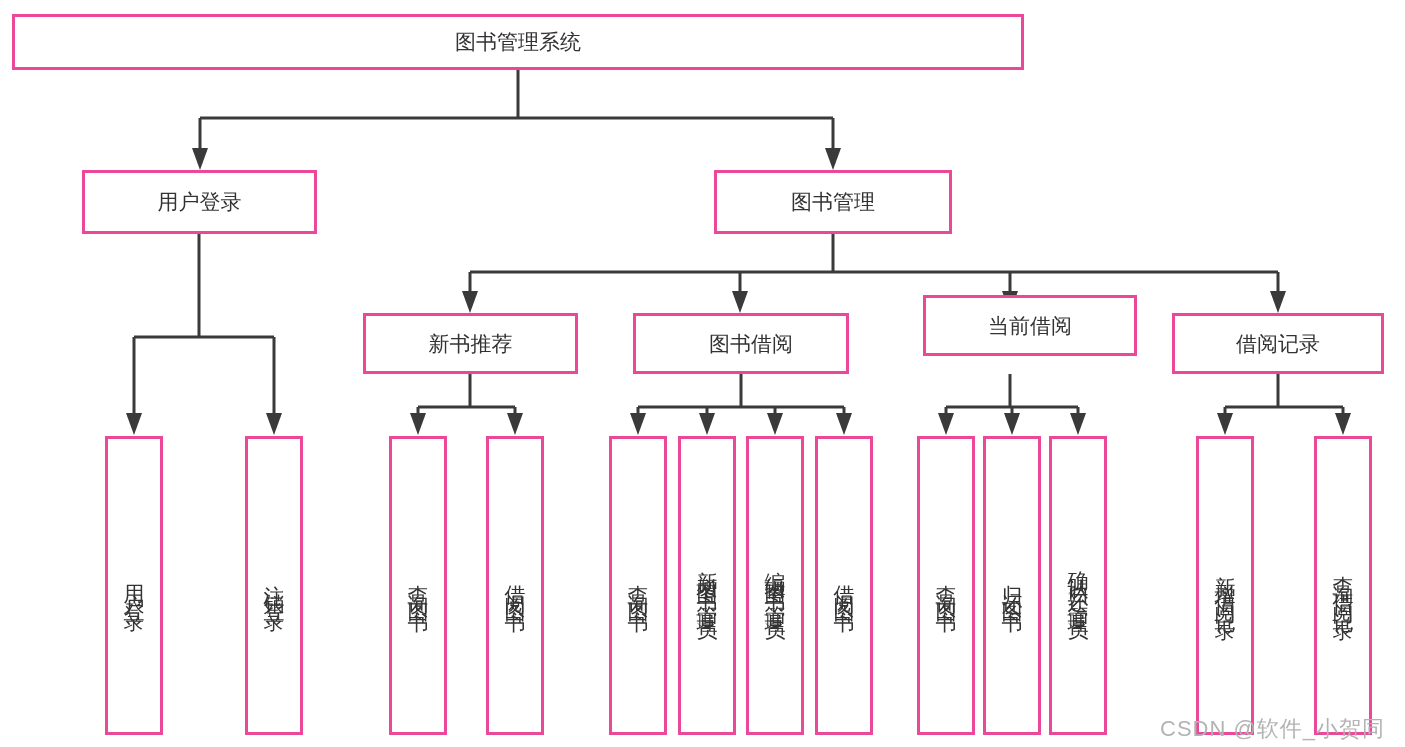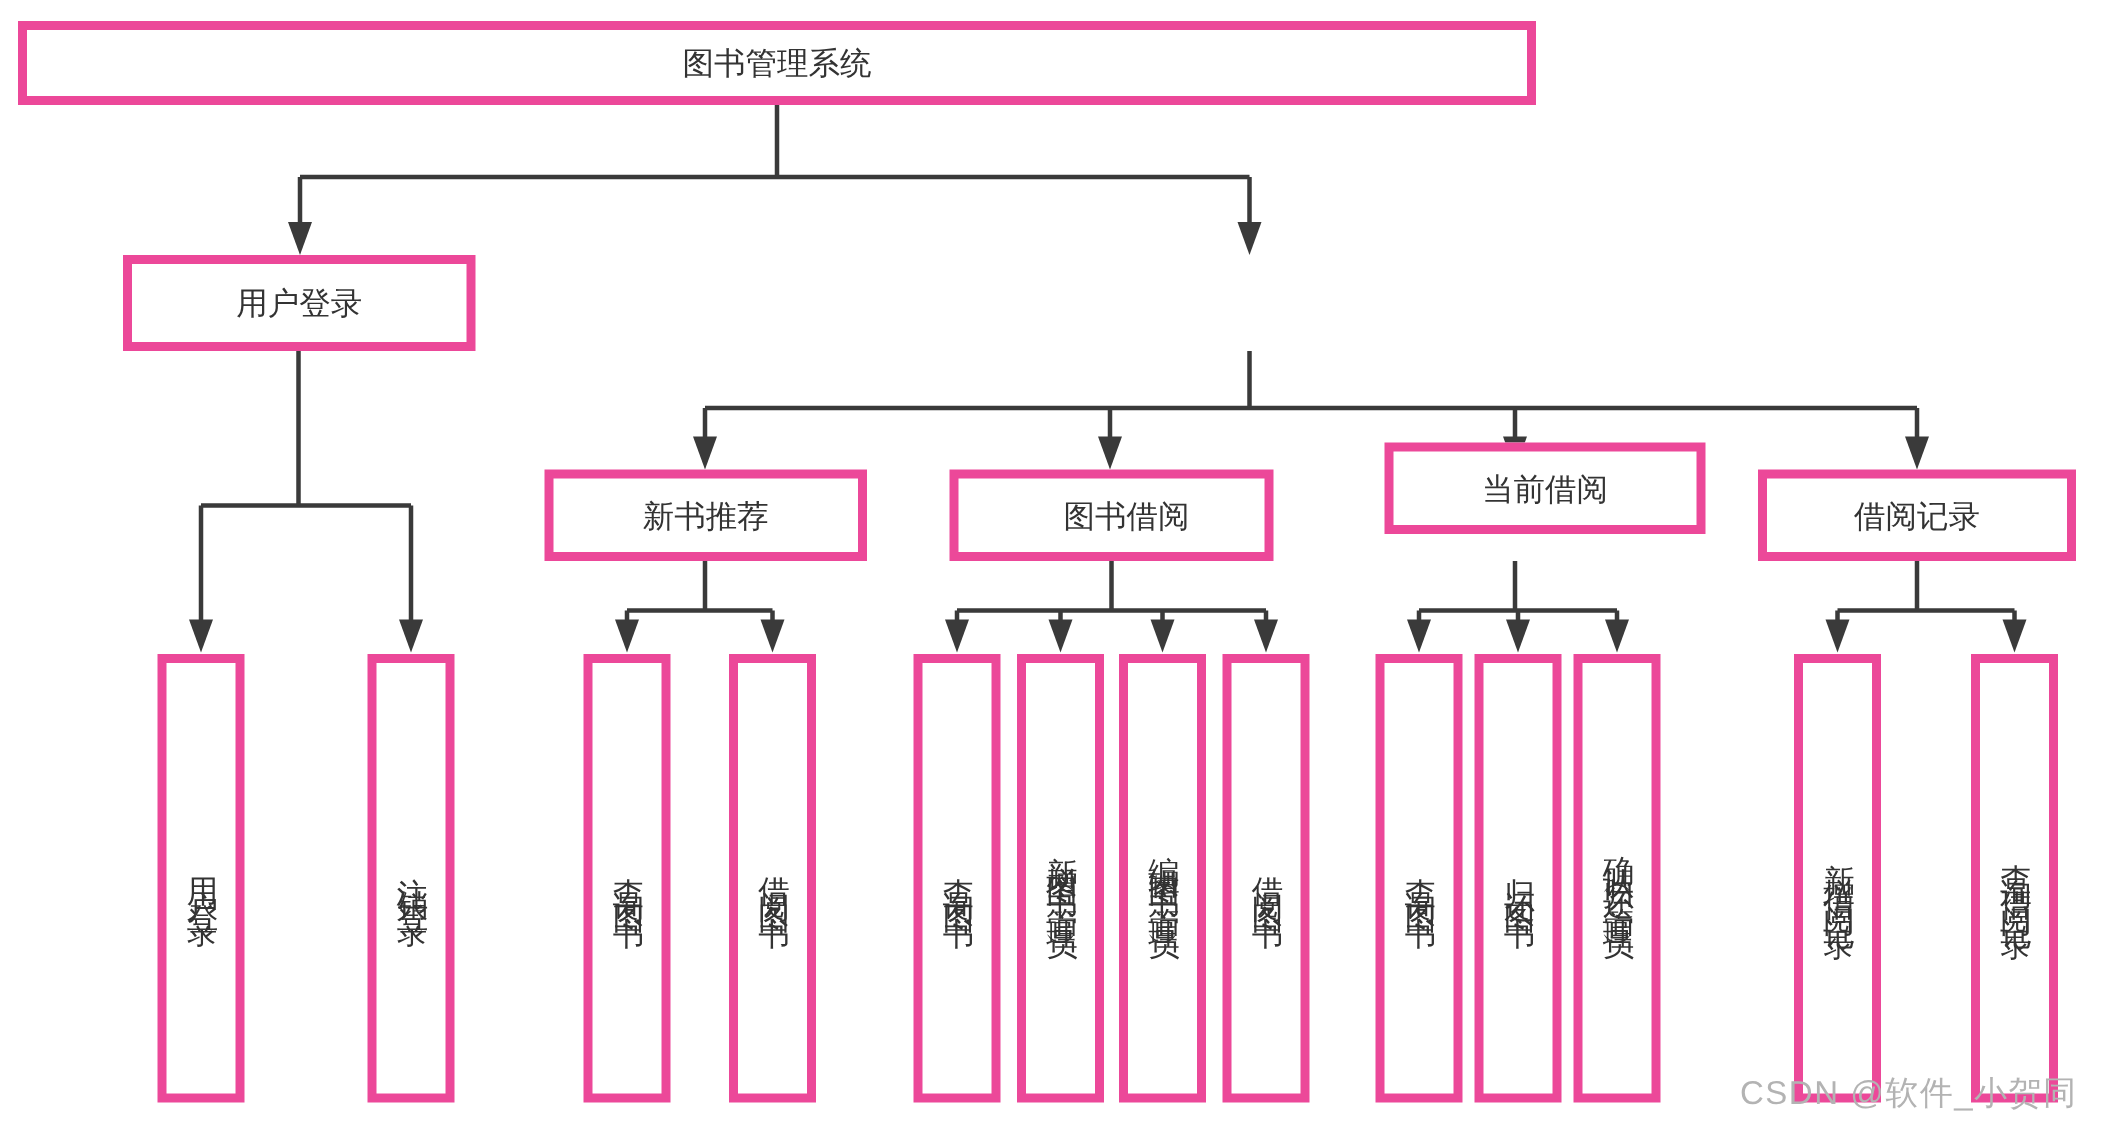--- a/index.html
+++ b/index.html
@@ -7,21 +7,21 @@
     position:relative;
     width:1405px;height:747px;
     background:#ffffff;
     font-family:"Liberation Sans","DejaVu Sans",sans-serif;
     overflow:hidden;
   }
   #connectors{position:absolute;left:0;top:0;z-index:1;}
   .box{
     position:absolute;
     box-sizing:border-box;
-    border:6px solid #ec4899;
+    border:3px solid #ec4899;
     background:#ffffff;
     display:flex;
     align-items:center;
     justify-content:center;
     color:#333333;
     font-size:21px;
     z-index:2;
     white-space:nowrap;
   }
   .vbox{
@@ -88,20 +88,21 @@
       <polygon points="1070,413 1086,413 1078,435"></polygon>
 
       <polygon points="1217,413 1233,413 1225,435"></polygon>
       <polygon points="1335,413 1351,413 1343,435"></polygon>
     </g>
   </svg>
 
   <div class="box" style="left:12px;top:14px;width:1012px;height:56px;">图书管理系统</div>
 
   <div class="box" style="left:82px;top:170px;width:235px;height:64px;">用户登录</div>
+  <div class="box" style="left:714px;top:170px;width:238px;height:64px;">图书管理</div>
 
   <div class="box" style="left:363px;top:313px;width:215px;height:61px;text-align:center;">新书推荐</div>
   <div class="box" style="left:633px;top:313px;width:216px;height:61px;padding-left:20px;">图书借阅</div>
   <div class="box" style="left:903px;top:295px;width:214px;height:61px;margin-left:20px;">当前借阅</div>
   <div class="box" style="left:1172px;top:313px;width:212px;height:61px;">借阅记录</div>
 
   <div class="box vbox" style="left:105px;top:436px;width:58px;height:299px;">用户登录</div>
   <div class="box vbox" style="left:245px;top:436px;width:58px;height:299px;">注销登录</div>
 
   <div class="box vbox" style="left:389px;top:436px;width:58px;height:299px;">查询图书</div>

